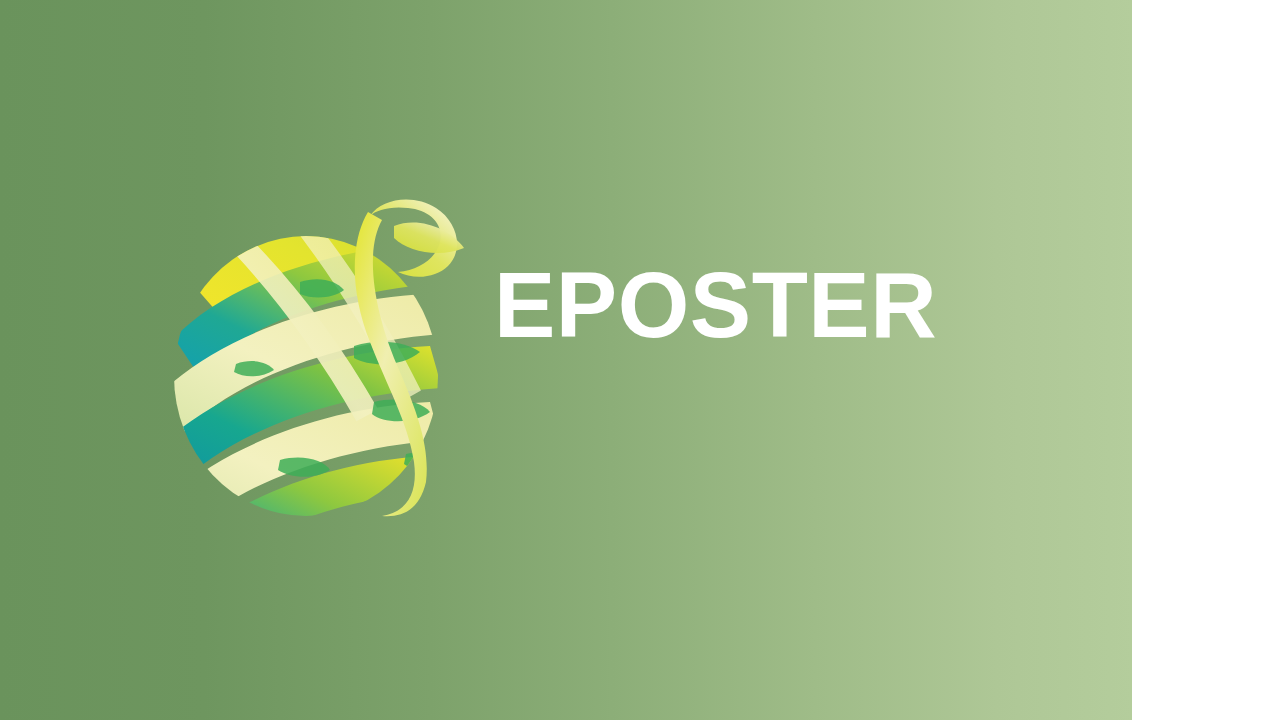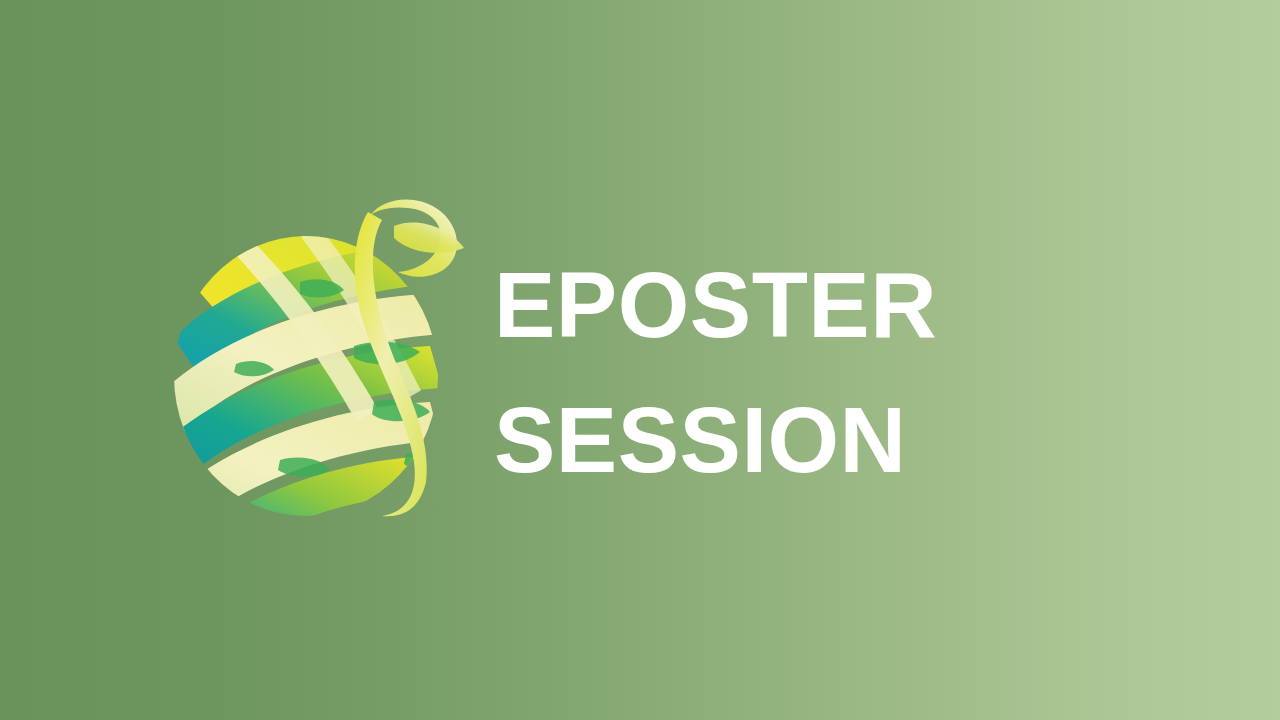--- a/index.html
+++ b/index.html
@@ -8,21 +8,21 @@
     width: 1280px;
     height: 720px;
     overflow: hidden;
   }
   body {
     font-family: "Liberation Sans", sans-serif;
   }
 
   #slide {
     position: relative;
-    width: 1280px;
+    width: 1132px;
     height: 720px;
     background: linear-gradient(to right, #6a935c 0%, #6e965f 18%, #7da26b 38%, #8cae78 54%, #9fbc88 72%, #aec796 88%, #b4cd9c 100%);
     overflow: hidden;
   }
 
   
   #logo-mark {
     position: absolute;
     left: 168px;
     top: 196px;
@@ -143,16 +143,15 @@
         <path d="M 202,20 C 214,2 246,-2 268,12 C 290,26 296,54 280,70
                  C 268,82 246,84 230,76 C 252,74 268,62 272,46
                  C 276,28 262,14 240,12 C 222,10 208,14 202,20 Z" fill="url(#gLeaf)"></path>
         <path d="M 226,30 C 250,20 282,32 296,52 C 272,62 240,56 226,42 Z" fill="url(#gLeaf)" opacity="0.95"></path>
       </g>
     </svg>
   </div>
 
   <div id="wordmark">
     <div class="word-line">EPOSTER</div>
-    <div class="word-line">SESSION</div>
   </div>
 
 </div>
 
 </body></html>

